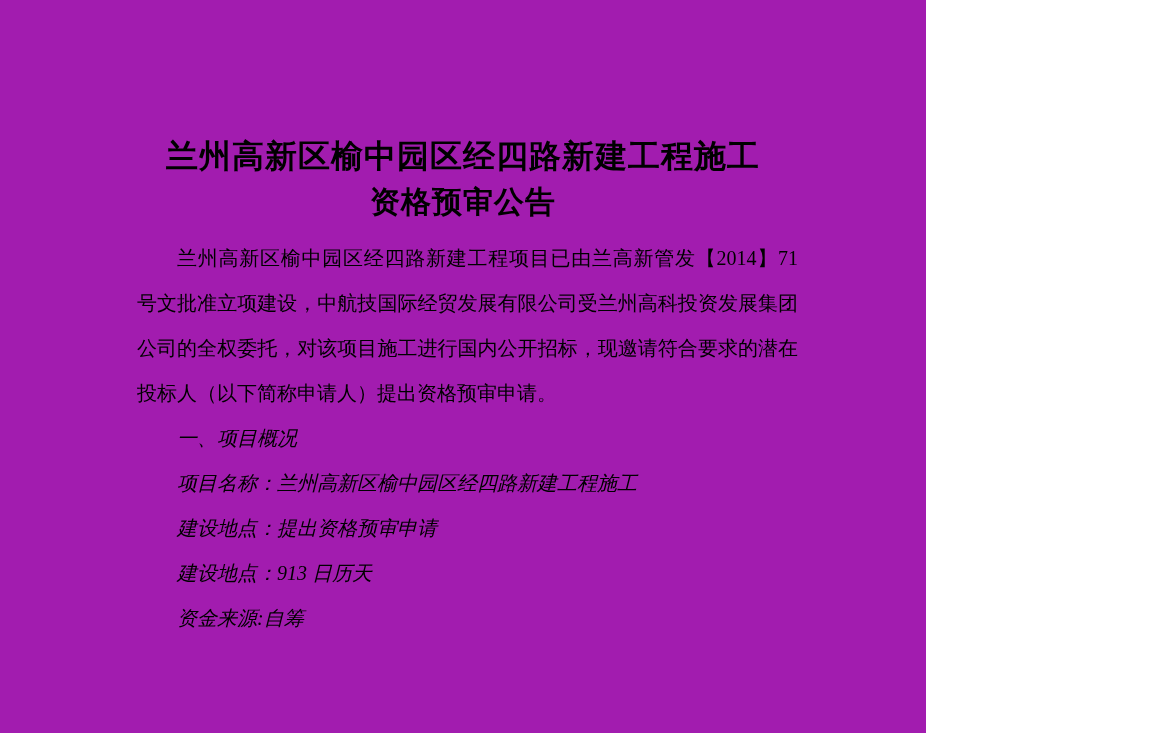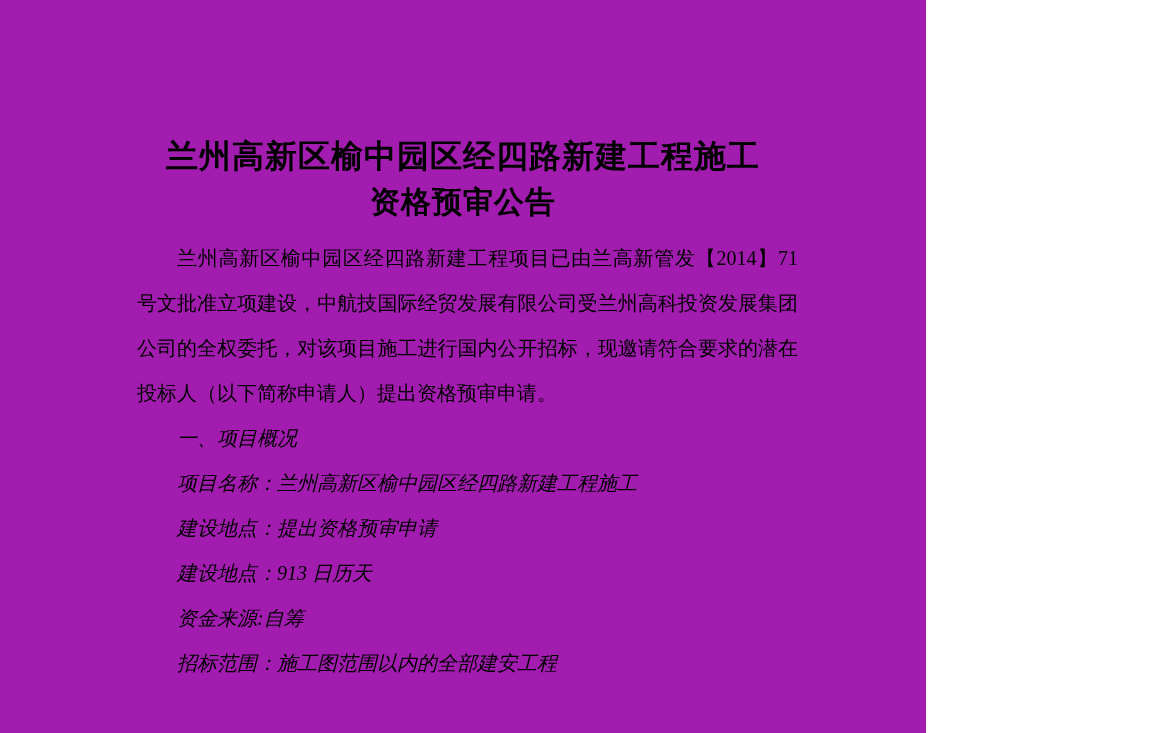--- a/index.html
+++ b/index.html
@@ -77,21 +77,20 @@
     <div class="field-line"><span>项目名称</span><span>：</span><span>兰州高新区榆中园区经四路新建工程施工</span></div>
 
 
     <div class="field-line"><span>建设地点</span><span>：</span><span>提出资格预审申请</span></div>
 
     <div class="field-line"><span>建设地点</span><span>：</span><span>913 日历天</span></div>
 
 
     <div class="field-line"><span>资金来源</span><span>:</span><span>自筹</span></div>
 
-    <div class="field-line"><span>招标范围</span><span>：</span><span>施工图范围以内的全部建安工程</span></div>
   </div>
 
   <svg class="seal" viewBox="0 0 300 300" xmlns="http://www.w3.org/2000/svg" aria-hidden="true">
     <g transform="rotate(8 150 150)">
       <circle cx="150" cy="150" r="142" fill="none" stroke-width="10" stroke="#ee0e0e"></circle>
       <polygon points="150,102 162.3,139 202.3,139 170,162.5 182.3,200.5 150,177 117.7,200.5 130,162.5 97.7,139 137.7,139" fill="#ee0e0e"></polygon>
       <defs>
         <path id="sealArc" d="M 74.4 234 A 113 113 0 1 1 225.6 234" fill="none"></path>
       </defs>
       <text fill="#ee0e0e">

